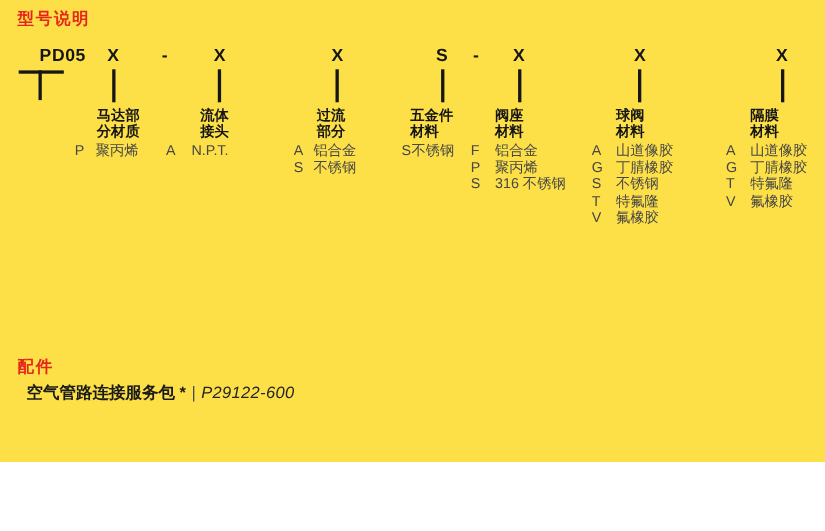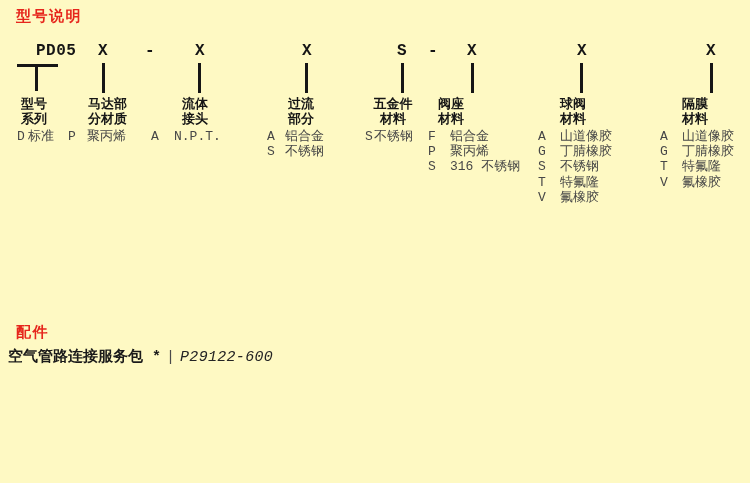--- a/index.html
+++ b/index.html
@@ -1,37 +1,37 @@
 <!DOCTYPE html>
 <html><head>
 <meta charset="utf-8">
 <style>
   html,body{margin:0;padding:0;background:#ffffff;}
   .canvas{
-    position:relative;width:750px;height:483px;background:#fef9c3;overflow:hidden;
-    font-family:Liberation Mono, monospace;color:#1c1c1c;
+    position:relative;width:750px;height:420px;background:#fde047;overflow:hidden;
+    font-family:Liberation Sans, sans-serif;color:#1c1c1c;
   }
   .sec-title{
     position:absolute;left:16px;font-size:15px;font-weight:bold;color:#e6261c;
     letter-spacing:1.5px;line-height:17px;
   }
   .code{
     position:absolute;top:42px;font-size:16px;font-weight:bold;color:#151515;
     line-height:18px;transform:translateX(-50%);letter-spacing:0.5px;white-space:nowrap;
   }
   .code.series{transform:none;}
   .stem{position:absolute;width:3px;height:30px;top:63px;background:#161616;}
   .tbar{position:absolute;left:17px;top:64px;width:41px;height:3px;background:#161616;}
   .tstem{position:absolute;left:35px;top:64px;width:3px;height:27px;background:#161616;}
   .col{position:absolute;top:97px;font-size:13px;white-space:nowrap;}
   .col .hdr{font-weight:bold;color:#161616;line-height:15px;margin-bottom:2px;}
   .col .hdr span{display:block;}
   .col .item{display:flex;line-height:15.2px;color:#474747;}
   .col .item .lt{flex:0 0 auto;}
-  .acc-line{position:absolute;left:8px;font-size:15px;line-height:17px;white-space:nowrap;}
+  .acc-line{position:absolute;left:24px;font-size:15px;line-height:17px;white-space:nowrap;}
   .acc-line .nm{font-weight:bold;color:#1a1a1a;}
   .acc-line .sep{color:#4a4a4a;margin:0 5px;font-weight:normal;}
   .acc-line .pn{font-style:italic;color:#242424;letter-spacing:0.3px;}
   .footnote{position:absolute;left:16px;top:442px;font-size:11.5px;color:#3d3d3d;letter-spacing:0.5px;}
 </style>
 </head>
 <body>
 
 <div class="canvas">
 
@@ -51,30 +51,20 @@
   <div class="tbar"></div>
   <div class="tstem"></div>
   <div class="stem" style="left:102px"></div>
   <div class="stem" style="left:198px"></div>
   <div class="stem" style="left:305px"></div>
   <div class="stem" style="left:401px"></div>
   <div class="stem" style="left:471px"></div>
   <div class="stem" style="left:580px"></div>
   <div class="stem" style="left:710px"></div>
 
-  <div class="col" style="left:16px">
-    <div class="hdr" style="margin-left:5px">
-      <span>型号</span>
-      <span>系列</span>
-    </div>
-    <div class="item" style="padding-left:1px">
-      <span class="lt" style="width:11px">D</span>
-      <span>标准</span>
-    </div>
-  </div>
 
   <div class="col" style="left:66px">
     <div class="hdr" style="margin-left:22px">
       <span>马达部</span>
       <span>分材质</span>
     </div>
     <div class="item" style="padding-left:2px">
       <span class="lt" style="width:19px">P</span>
       <span>聚丙烯</span>
     </div>
@@ -100,32 +90,32 @@
       <span class="lt" style="width:18px">A</span>
       <span>铝合金</span>
     </div>
     <div class="item" style="padding-left:2px">
       <span class="lt" style="width:18px">S</span>
       <span>不锈钢</span>
     </div>
   </div>
 
   <div class="col" style="left:362px">
-    <div class="hdr" style="margin-left:11px;width:40px;text-align:center">
+    <div class="hdr" style="margin-left:11px;width:40px;text-align:left">
       <span>五金件</span>
       <span>材料</span>
     </div>
     <div class="item" style="padding-left:3px">
       <span class="lt" style="width:9px">S</span>
       <span>不锈钢</span>
     </div>
   </div>
 
   <div class="col" style="left:426px">
-    <div class="hdr" style="margin-left:12px">
+    <div class="hdr" style="margin-left:24px">
       <span>阀座</span>
       <span>材料</span>
     </div>
     <div class="item" style="padding-left:2px">
       <span class="lt" style="width:22px">F</span>
       <span>铝合金</span>
     </div>
     <div class="item" style="padding-left:2px">
       <span class="lt" style="width:22px">P</span>
       <span>聚丙烯</span>

